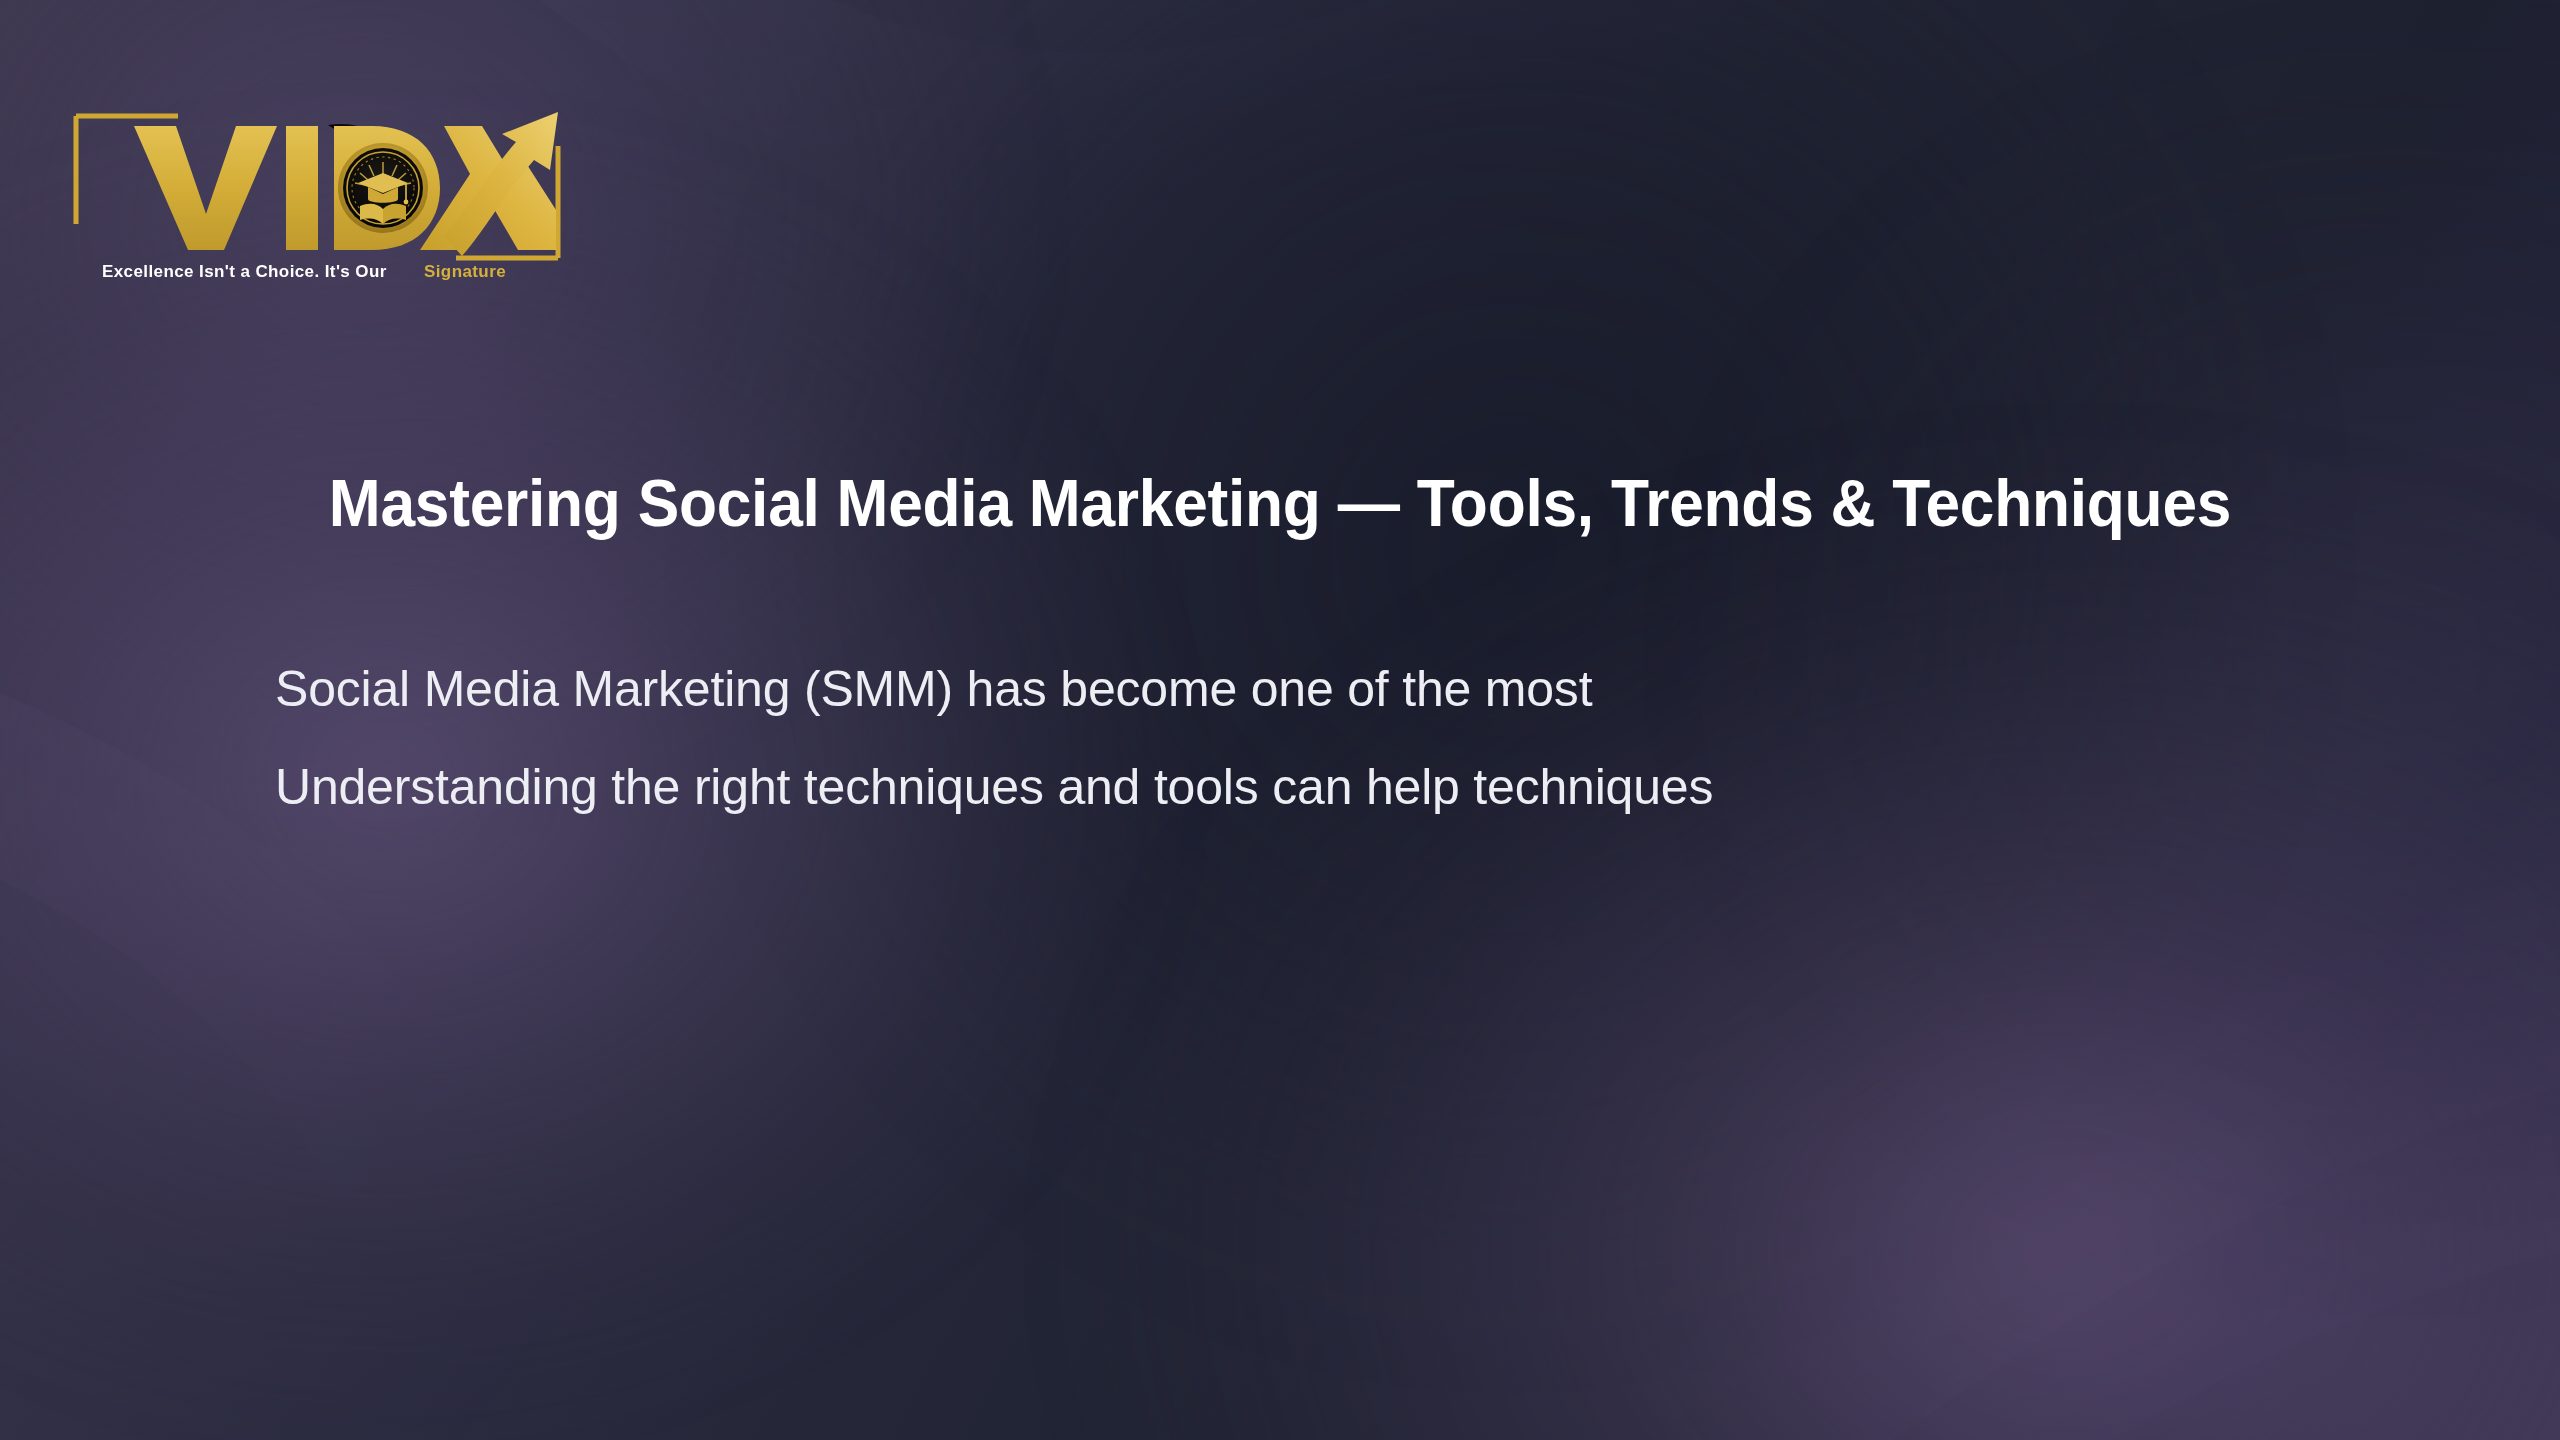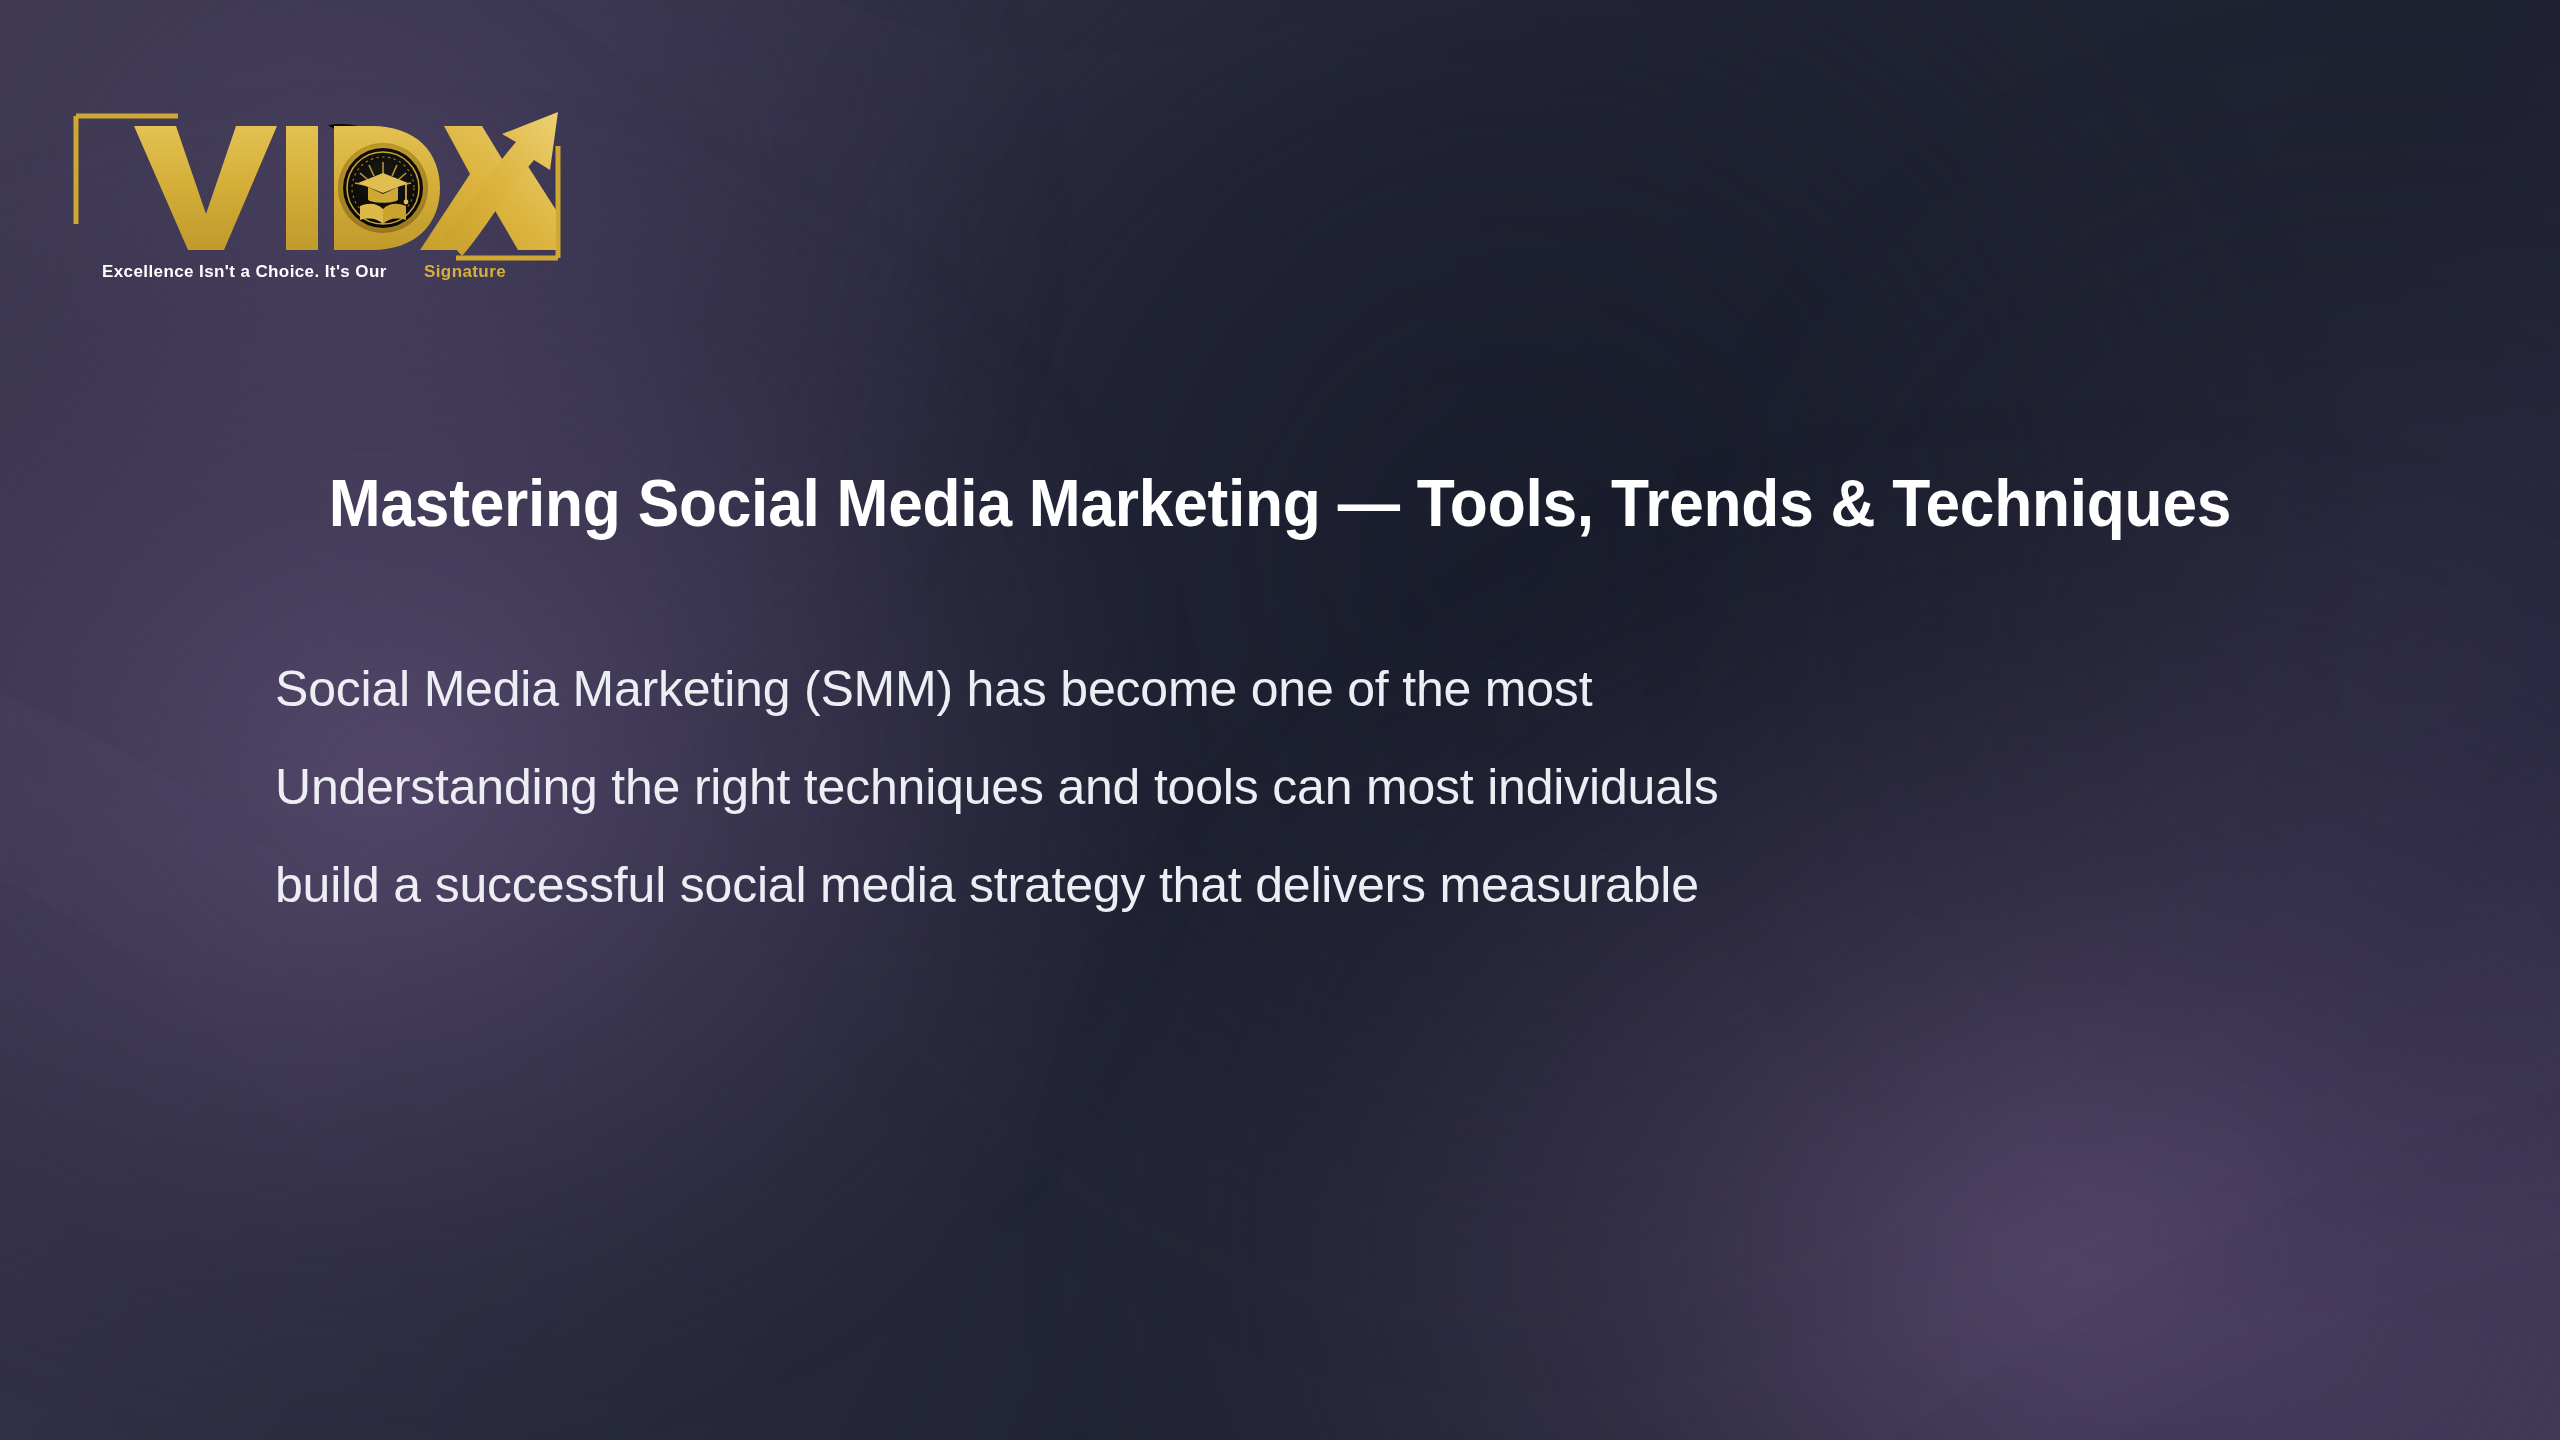--- a/index.html
+++ b/index.html
@@ -260,17 +260,16 @@
 
       <text x="30" y="189" font-family="'Liberation Sans', sans-serif" font-size="17" font-weight="bold" fill="#ffffff" letter-spacing="0.4">Excellence  Isn't  a  Choice. It's  Our</text>
       <text x="352" y="189" font-family="'Liberation Sans', sans-serif" font-size="17" font-weight="bold" fill="#d6b03c" letter-spacing="0.4">Signature</text>
     </svg>
   </div>
 
   <h1 class="headline">Mastering Social Media Marketing — Tools, Trends &amp; Techniques</h1>
 
   <div class="body-copy">
     <span class="line">Social Media Marketing (SMM) has become one of the most</span>
-    <span class="line">Understanding the right techniques and tools can most individuals</span>
-    <span class="line">build a successful social media strategy that delivers measurable</span>
+    <span class="line">Understanding the right techniques and tools can help techniques</span>
   </div>
 
 </div>
 
 </body></html>

